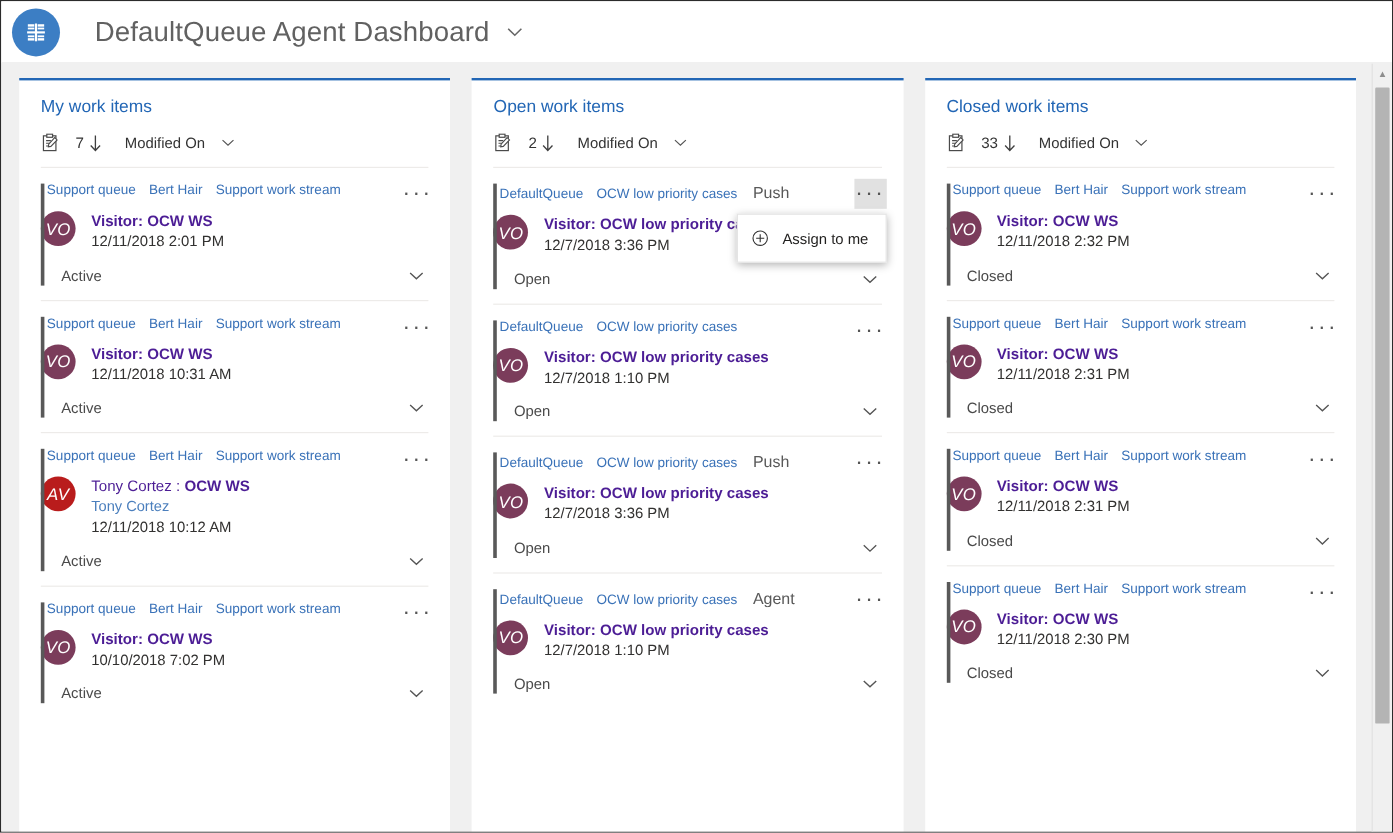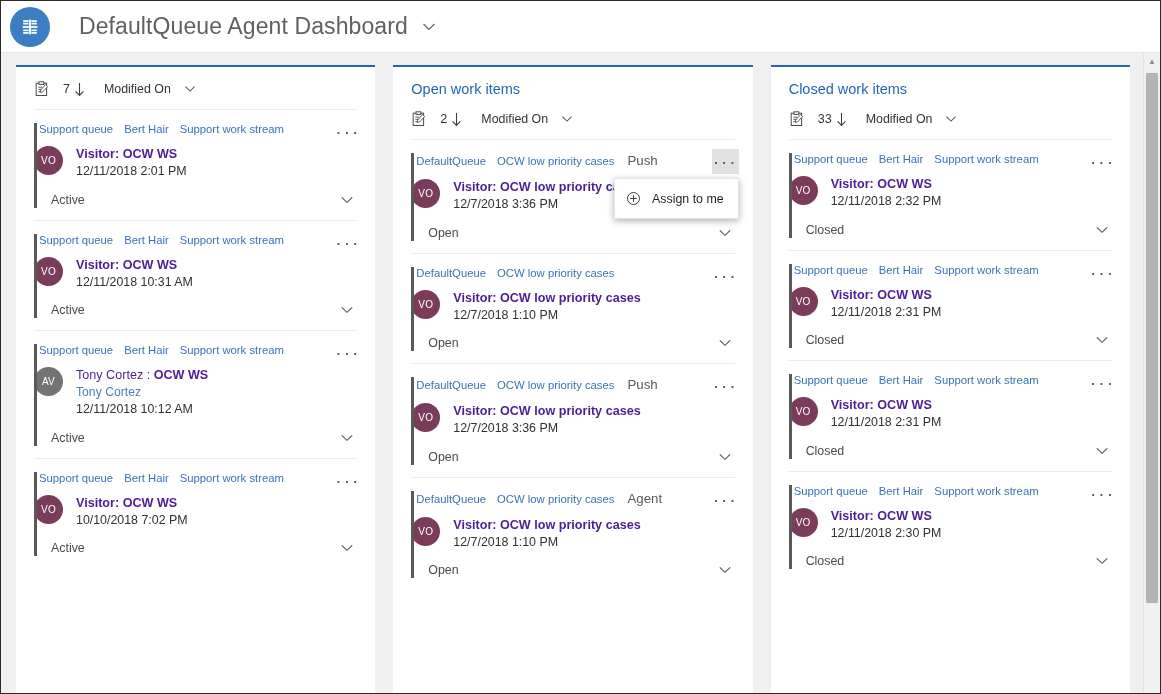--- a/index.html
+++ b/index.html
@@ -189,26 +189,27 @@
     display: flex;
     align-items: flex-start;
     margin-top: 11px;
   }
 
   .avatar {
     width: 29px;
     height: 29px;
     border-radius: 50%;
     color: #ffffff;
-    font-size: 10px;
+    font-size: 14px;
     display: flex;
     align-items: center;
     justify-content: center;
     flex: 0 0 auto;
     letter-spacing: 0.3px;
+    font-style: italic;
   }
 
   .card-text { margin-left: 13px; min-width: 0; }
 
   .card-title {
     font-size: 12.6px;
     font-weight: bold;
     color: #4c1d95;
     line-height: 1.35;
     white-space: nowrap;
@@ -321,20 +322,21 @@
       <svg width="16" height="16" viewBox="0 0 16 16" aria-hidden="true">
         <path d="M2.5 5 L8 10.4 L13.5 5" fill="none" stroke="#666666" stroke-width="1.3"></path>
       </svg>
     </span>
   </div>
 
   <div class="board-area">
     <div class="board" id="board">
         <div class="column">
           <div class="col-head">
+            <div class="col-title">My work items</div>
             <div class="col-meta">
               <span class="clip-icon">
                 <svg width="15" height="16" viewBox="0 0 15 16" aria-hidden="true">
                   <rect x="2.2" y="2.2" width="10.4" height="12.3" fill="none" stroke="#4a4a4a" stroke-width="1"></rect>
                   <rect x="5" y="0.8" width="4.8" height="2.6" fill="#ffffff" stroke="#4a4a4a" stroke-width="1"></rect>
                   <path d="M4.4 6.2 L8.4 6.2 M4.4 8.4 L9.6 8.4 M4.4 10.6 L8 10.6" stroke="#4a4a4a" stroke-width="0.9"></path>
                   <path d="M11.6 3.6 L13.6 5.6 L8.4 11 L6.3 11.3 L6.6 9.2 Z" fill="#ffffff" stroke="#4a4a4a" stroke-width="0.9"></path>
                 </svg>
               </span>
               <span class="count">7</span>
@@ -408,21 +410,21 @@
               <div class="card-bar"></div>
               <div class="card-inner">
                 <div class="tagrow">
                   <span class="tag-link">Support queue</span>
                   <span class="tag-link">Bert Hair</span>
                   <span class="tag-link">Support work stream</span>
                 </div>
                 <div class="ellipsis-btn" style="font-size: 19px; letter-spacing: 2px;">···</div>
               </div>
               <div class="card-main">
-                <div class="avatar" style="background:#737373">AV</div>
+                <div class="avatar" style="background:#b91c1c">AV</div>
                 <div class="card-text">
                   <div class="card-title"><span class="soft">Tony Cortez : </span><span>OCW WS</span></div>
                   <div class="card-sub">Tony Cortez</div>
                   <div class="card-date">12/11/2018 10:12 AM</div>
                 </div>
               </div>
               <div class="card-foot">
                 <span class="card-status">Active</span>
                 <span class="foot-chevron">
                   <svg width="16" height="16" viewBox="0 0 16 16" aria-hidden="true">

